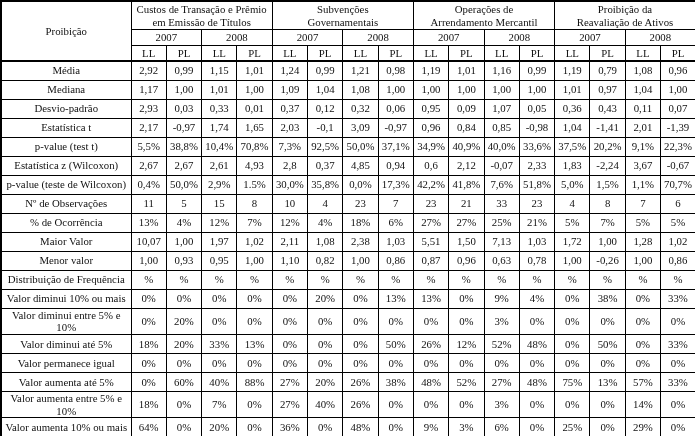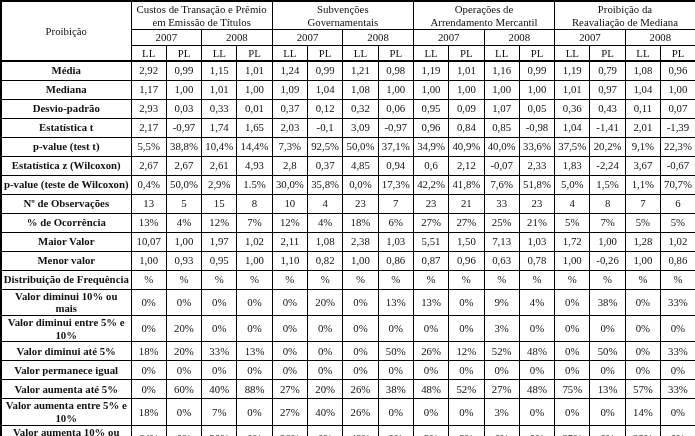--- a/index.html
+++ b/index.html
@@ -35,21 +35,21 @@
     overflow: hidden;
   }
   thead th.group {
     white-space: pre-line;
     height: 27px;
   }
   thead tr.year-row th { height: 15px; text-align: center; }
   thead tr.subcol-row th { height: 14px; }
   thead { border-bottom: 2px solid #000000; }
   tbody tr { height: 19px; }
-  tbody th { font-weight: bold; margin-top: 45px; }
+  tbody th { font-weight: normal; margin-top: 45px; }
 </style>
 </head>
 <body>
 
 <div class="table-wrap">
   <table>
     <colgroup>
       <col class="c-label">
       <col class="c-data">
         <col class="c-data">
@@ -71,21 +71,21 @@
     <thead>
       <tr>
         <th rowspan="3">Proibição</th>
         <th class="group" colspan="4">Custos de Transação e Prêmio
 em Emissão de Títulos</th>
         <th class="group" colspan="4">Subvenções
 Governamentais</th>
         <th class="group" colspan="4">Operações de
 Arrendamento Mercantil</th>
         <th class="group" colspan="4">Proibição da
-Reavaliação de Mediana</th>
+Reavaliação de Ativos</th>
       </tr>
       <tr class="year-row">
         <th colspan="2">2007</th>
         <th colspan="2">2008</th>
         <th colspan="2">2007</th>
         <th colspan="2">2008</th>
         <th colspan="2">2007</th>
         <th colspan="2">2008</th>
         <th colspan="2">2007</th>
         <th colspan="2">2008</th>
@@ -184,21 +184,21 @@
           <td>1,04</td>
           <td>-1,41</td>
           <td>2,01</td>
           <td>-1,39</td>
         </tr>
         <tr>
           <th>p-value (test t)</th>
           <td>5,5%</td>
           <td>38,8%</td>
           <td>10,4%</td>
-          <td>14,4%</td>
+          <td>70,8%</td>
           <td>7,3%</td>
           <td>92,5%</td>
           <td>50,0%</td>
           <td>37,1%</td>
           <td>34,9%</td>
           <td>40,9%</td>
           <td>40,0%</td>
           <td>33,6%</td>
           <td>37,5%</td>
           <td>20,2%</td>
@@ -238,21 +238,21 @@
           <td>41,8%</td>
           <td>7,6%</td>
           <td>51,8%</td>
           <td>5,0%</td>
           <td>1,5%</td>
           <td>1,1%</td>
           <td>70,7%</td>
         </tr>
         <tr>
           <th>Nº de Observações</th>
-          <td>13</td>
+          <td>11</td>
           <td>5</td>
           <td>15</td>
           <td>8</td>
           <td>10</td>
           <td>4</td>
           <td>23</td>
           <td>7</td>
           <td>23</td>
           <td>21</td>
           <td>33</td>

